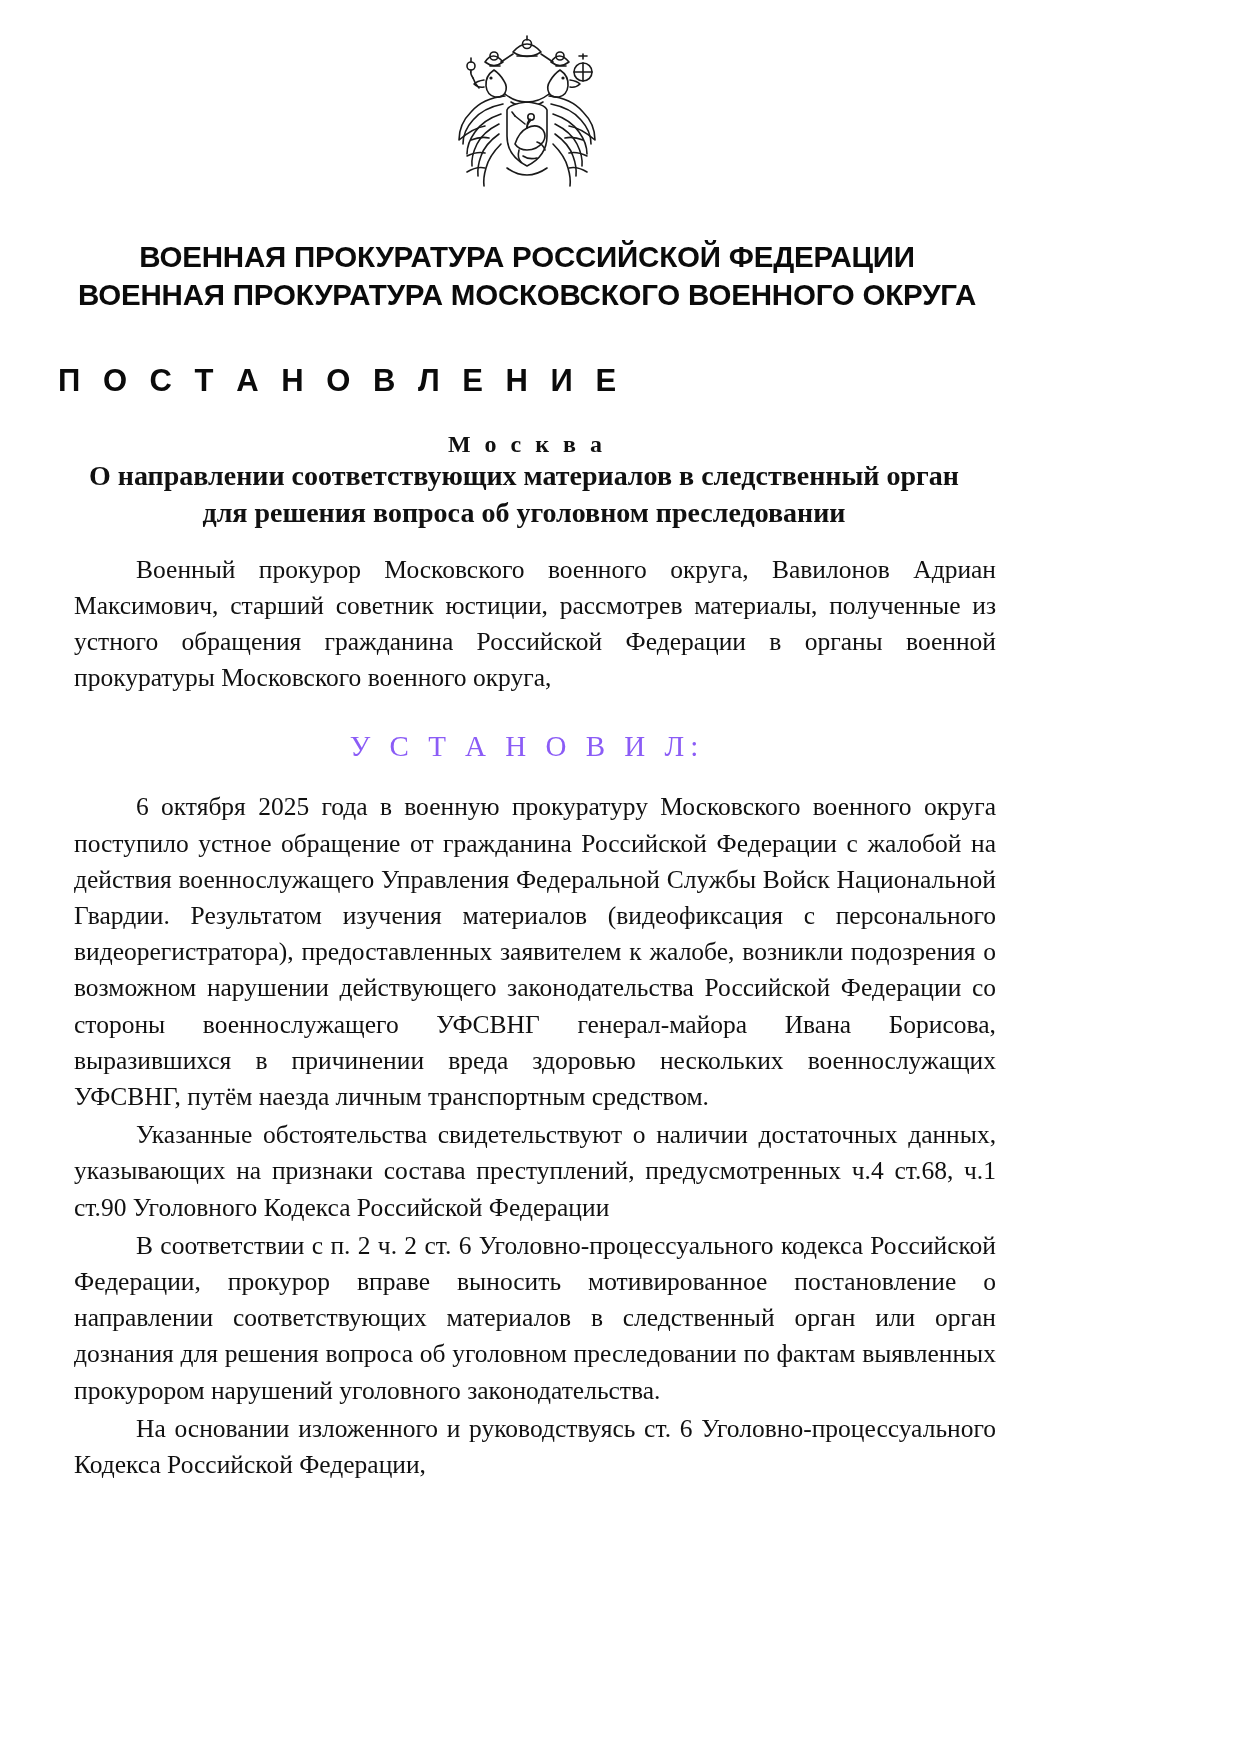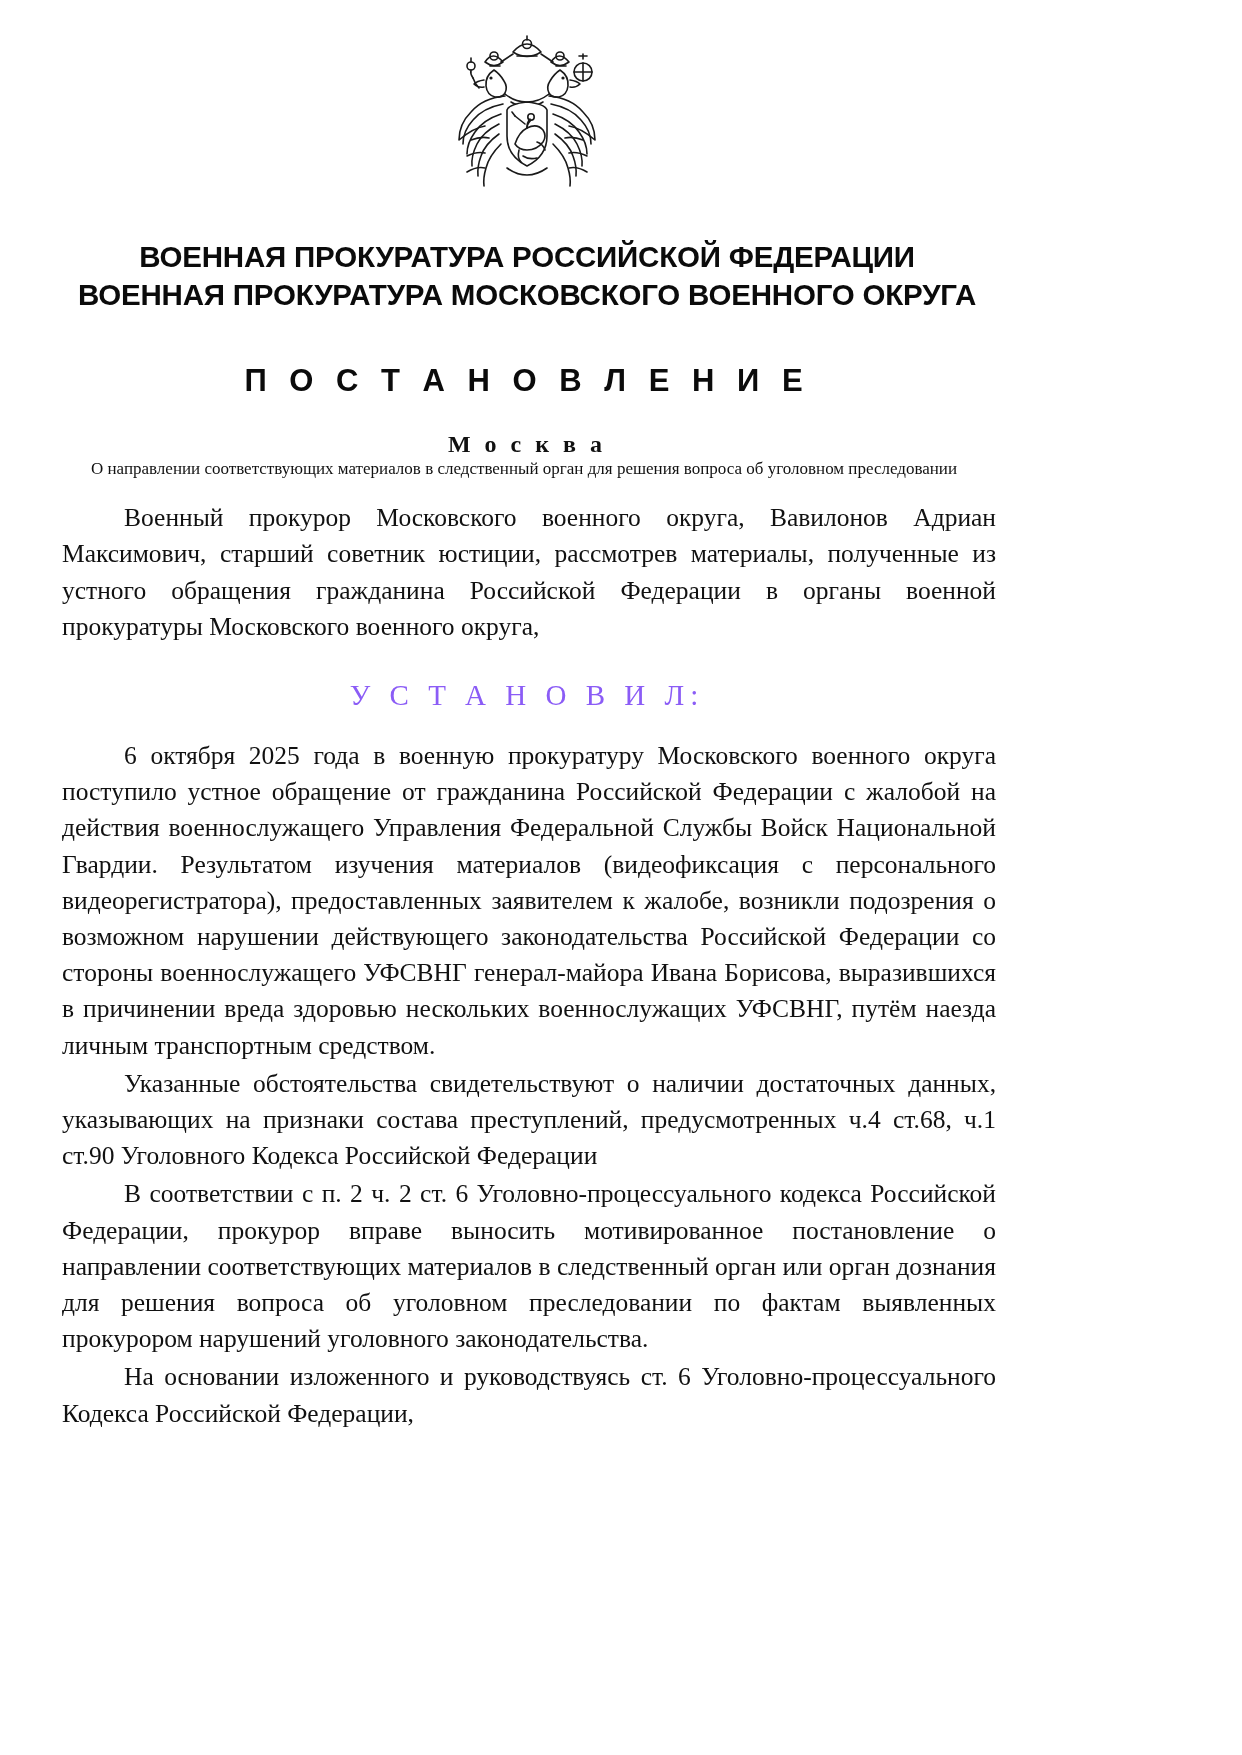--- a/index.html
+++ b/index.html
@@ -45,21 +45,21 @@
     line-height: 1.30;
     letter-spacing: -0.2px;
     margin: 0 0 2px 0;
     color: #0b0b0b;
   }
   .org-title .line2 {
     display: block;
   }
 
   .doc-type {
-    text-align: center;
+    text-align: left;
     font-family: "Liberation Sans", sans-serif;
     font-weight: bold;
     font-size: 31px;
     letter-spacing: 7px;
     margin-top: 48px;
     margin-bottom: 10px;
     color: #0b0b0b;
   }
 
   
@@ -88,34 +88,34 @@
     font-weight: bold;
     font-size: 24px;
     letter-spacing: 4px;
     margin-top: 32px;
     color: #111;
   }
 
   .subject {
     text-align: center;
     font-family: "Liberation Serif", serif;
-    font-weight: normal;
-    font-size: 17px;
+    font-weight: bold;
+    font-size: 28px;
     line-height: 1.32;
     margin: 0 36px 20px 30px;
     color: #111;
   }
 
   
   .para {
     text-align: justify;
     text-justify: inter-word;
     font-size: 25.5px;
     line-height: 1.42;
-    margin: 0 0 2px 4px;
+    margin: 0 0 2px 16px;
     text-indent: 62px;
     color: #111;
   }
 
   .section-heading {
     text-align: center;
     font-family: "Liberation Serif", serif;
     font-weight: normal;
     font-size: 29px;
     letter-spacing: 6px;

